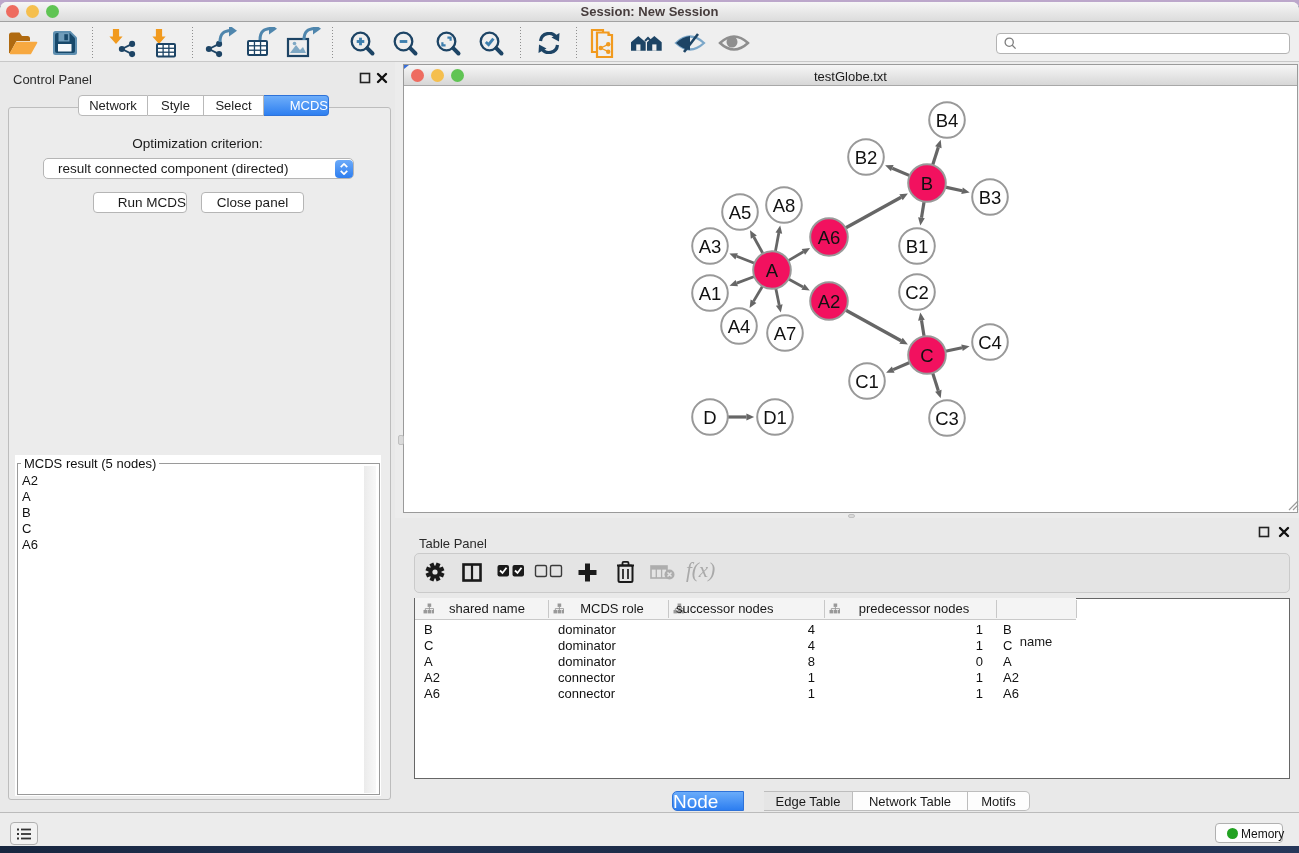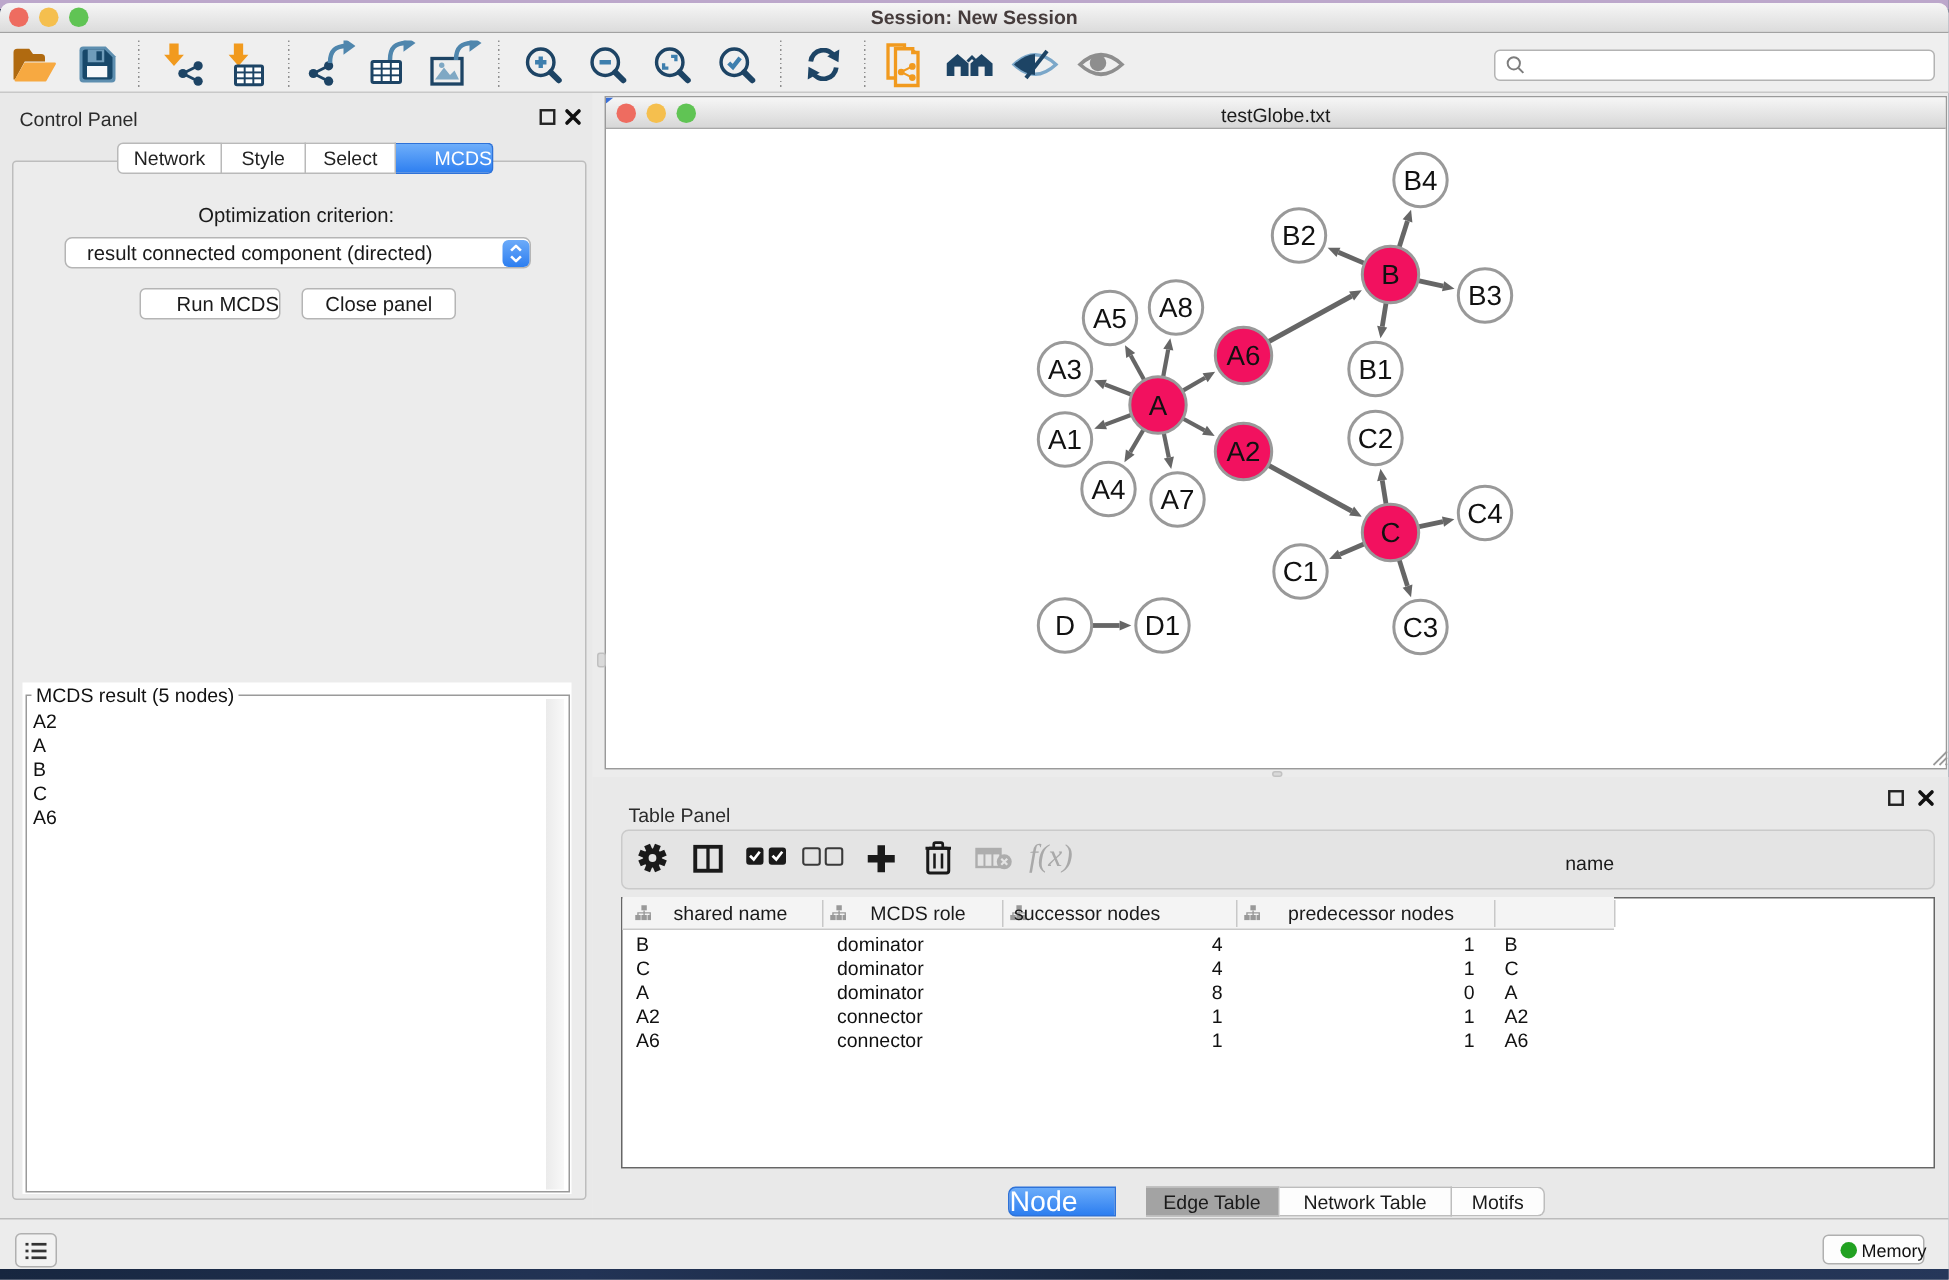--- a/index.html
+++ b/index.html
@@ -370,21 +370,21 @@
 <div class="abs" style="left:824px;top:600px;width:1px;height:18px;background:#c8c8c8"></div>
 <svg class="abs" style="left:829px;top:603px" width="11" height="11" viewBox="0 0 11 11">
     <rect x="4.6" y="0.5" width="3.6" height="3.4" fill="#999"></rect>
     <rect x="0.5" y="7" width="3.6" height="3.4" fill="#999"></rect>
     <rect x="4.6" y="7" width="3.6" height="3.4" fill="#999"></rect>
     <rect x="8.7" y="7" width="3.6" height="3.4" fill="#999"></rect>
     <path d="M6.4 4 L6.4 7 M2.3 7 L2.3 5.6 L10.5 5.6 L10.5 7" fill="none" stroke="#999" stroke-width="0.9"></path>
   </svg>
 <div class="abs" style="left:832px;top:601px;width:164px;text-align:center;font-size:13px;color:#1a1a1a">predecessor nodes</div>
 <div class="abs" style="left:996px;top:600px;width:1px;height:18px;background:#c8c8c8"></div>
-<div class="abs" style="left:996px;top:568px;width:80px;text-align:right;font-size:13px;color:#1a1a1a">name</div>
+<div class="abs" style="left:996px;top:634px;width:80px;text-align:center;font-size:13px;color:#1a1a1a">name</div>
 <div class="abs" style="left:1076px;top:600px;width:1px;height:18px;background:#c8c8c8"></div>
 <div class="abs" style="left:424px;top:622px;font-size:13px;color:#111">B</div>
 <div class="abs" style="left:558px;top:622px;font-size:13px;color:#111">dominator</div>
 <div class="abs" style="left:700px;top:622px;width:115px;text-align:right;font-size:13px;color:#111">4</div>
 <div class="abs" style="left:860px;top:622px;width:123px;text-align:right;font-size:13px;color:#111">1</div>
 <div class="abs" style="left:1003px;top:622px;font-size:13px;color:#111">B</div>
 <div class="abs" style="left:424px;top:638px;font-size:13px;color:#111">C</div>
 <div class="abs" style="left:558px;top:638px;font-size:13px;color:#111">dominator</div>
 <div class="abs" style="left:700px;top:638px;width:115px;text-align:right;font-size:13px;color:#111">4</div>
 <div class="abs" style="left:860px;top:638px;width:123px;text-align:right;font-size:13px;color:#111">1</div>
@@ -398,21 +398,21 @@
 <div class="abs" style="left:558px;top:670px;font-size:13px;color:#111">connector</div>
 <div class="abs" style="left:700px;top:670px;width:115px;text-align:right;font-size:13px;color:#111">1</div>
 <div class="abs" style="left:860px;top:670px;width:123px;text-align:right;font-size:13px;color:#111">1</div>
 <div class="abs" style="left:1003px;top:670px;font-size:13px;color:#111">A2</div>
 <div class="abs" style="left:424px;top:686px;font-size:13px;color:#111">A6</div>
 <div class="abs" style="left:558px;top:686px;font-size:13px;color:#111">connector</div>
 <div class="abs" style="left:700px;top:686px;width:115px;text-align:right;font-size:13px;color:#111">1</div>
 <div class="abs" style="left:860px;top:686px;width:123px;text-align:right;font-size:13px;color:#111">1</div>
 <div class="abs" style="left:1003px;top:686px;font-size:13px;color:#111">A6</div>
 <div class="abs" style="left:672px;top:791px;width:72px;height:20px;background:linear-gradient(#6aacfa,#2d7ef0);border:1px solid #2e72d8;color:#fff;border-radius:5px 0 0 5px;font-size:19px;text-align:left;line-height:20px">Node Table</div>
-<div class="abs" style="left:764px;top:791px;width:89px;height:20px;background:#a3a3a3;border:1px solid #bdbdbd;border-left:none;color:#1a1a1a;font-size:13px;text-align:center;line-height:20px">Edge Table</div>
+<div class="abs" style="left:764px;top:791px;width:89px;height:20px;background:#e5e5e5;border:1px solid #bdbdbd;border-left:none;color:#1a1a1a;font-size:13px;text-align:center;line-height:20px">Edge Table</div>
 <div class="abs" style="left:853px;top:791px;width:115px;height:20px;background:#fdfdfd;border:1px solid #bdbdbd;border-left:none;color:#1a1a1a;font-size:13px;text-align:center;line-height:20px">Network Table</div>
 <div class="abs" style="left:968px;top:791px;width:62px;height:20px;background:#fdfdfd;border:1px solid #bdbdbd;border-left:none;color:#1a1a1a;border-radius:0 5px 5px 0;font-size:13px;text-align:center;line-height:20px">Motifs</div>
 
 <div class="abs" style="left:0;top:812px;width:1299px;height:34px;background:#ececec;border-top:1px solid #bbb"></div>
 <div class="abs" style="left:10px;top:822px;width:28px;height:23px;background:#f2f2f2;border:1px solid #b0b0b0;border-radius:4px"></div>
 <svg class="abs" style="left:16px;top:828px" width="16" height="12" viewBox="0 0 16 12">
     <g stroke="#333" stroke-width="1.8">
       <line x1="1" y1="1.5" x2="3" y2="1.5"></line>
       <line x1="5" y1="1.5" x2="15" y2="1.5"></line>
       <line x1="1" y1="6" x2="3" y2="6"></line>

